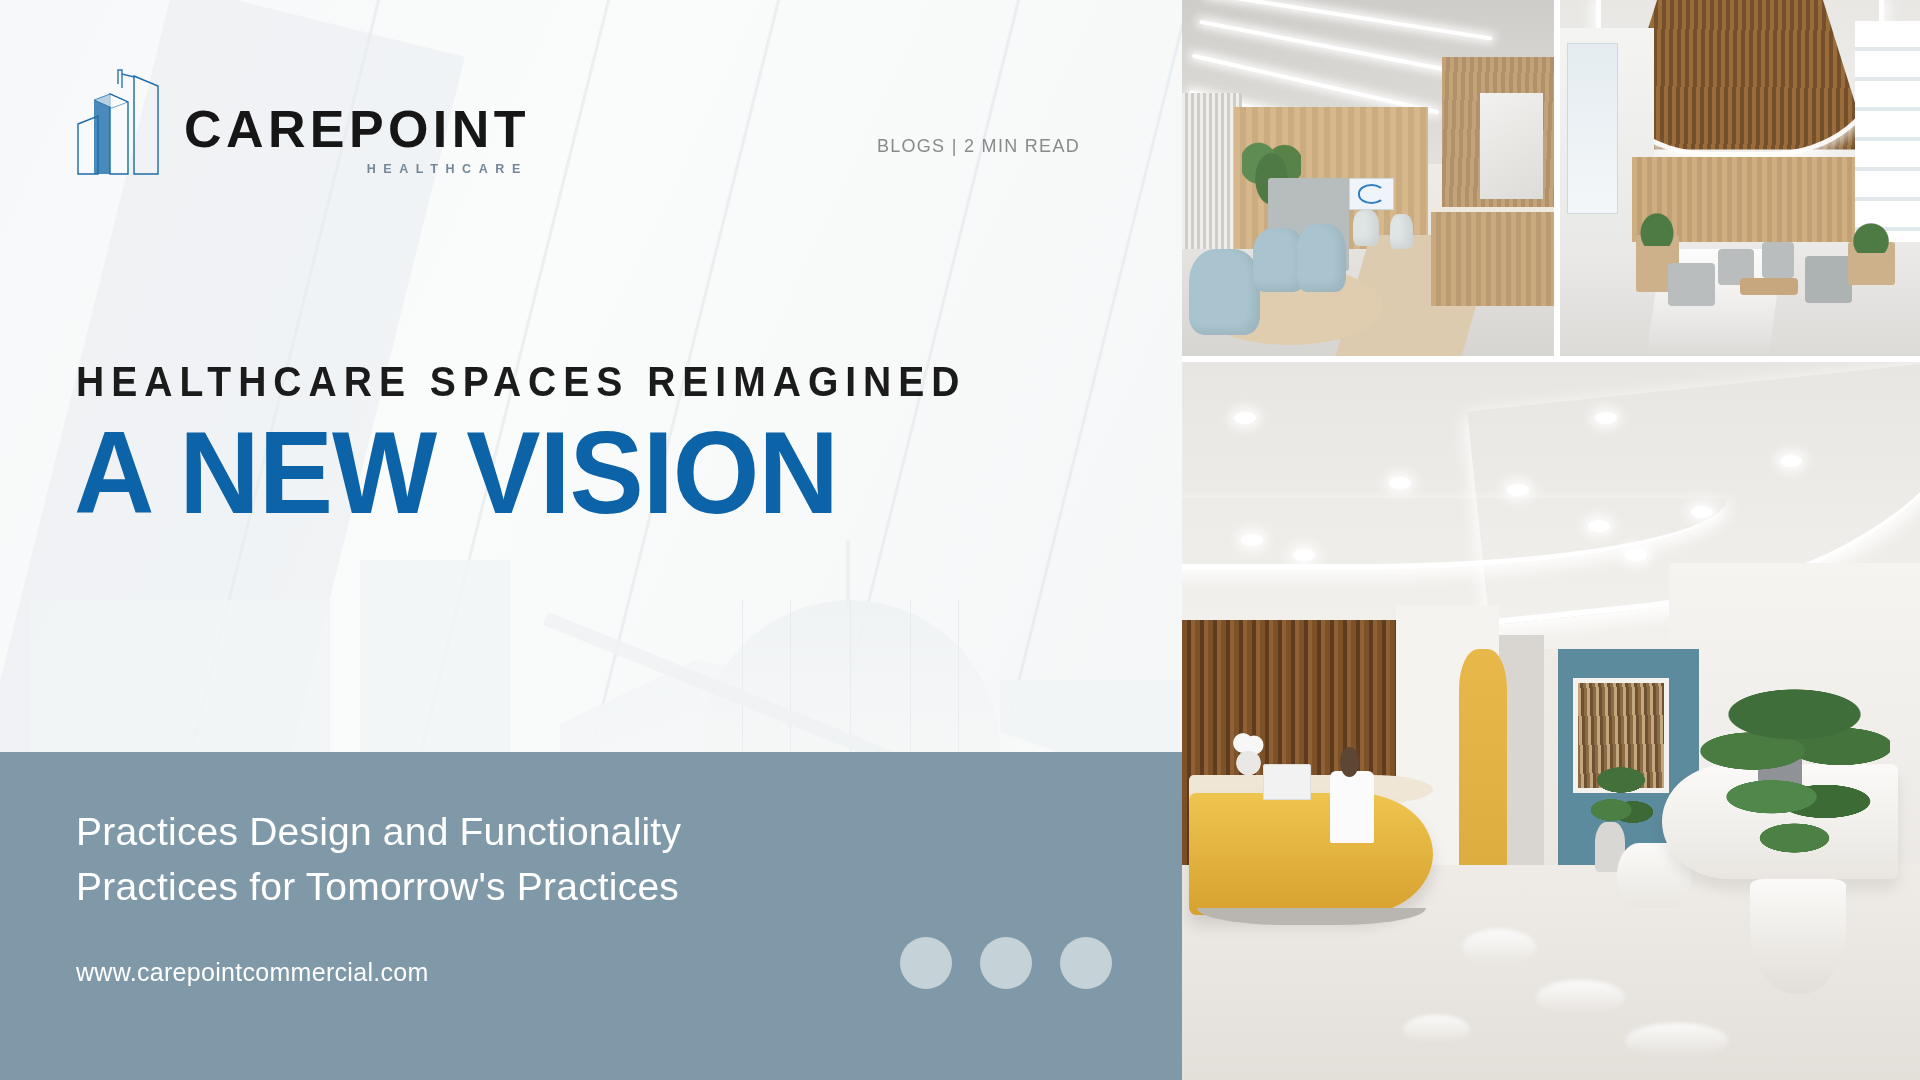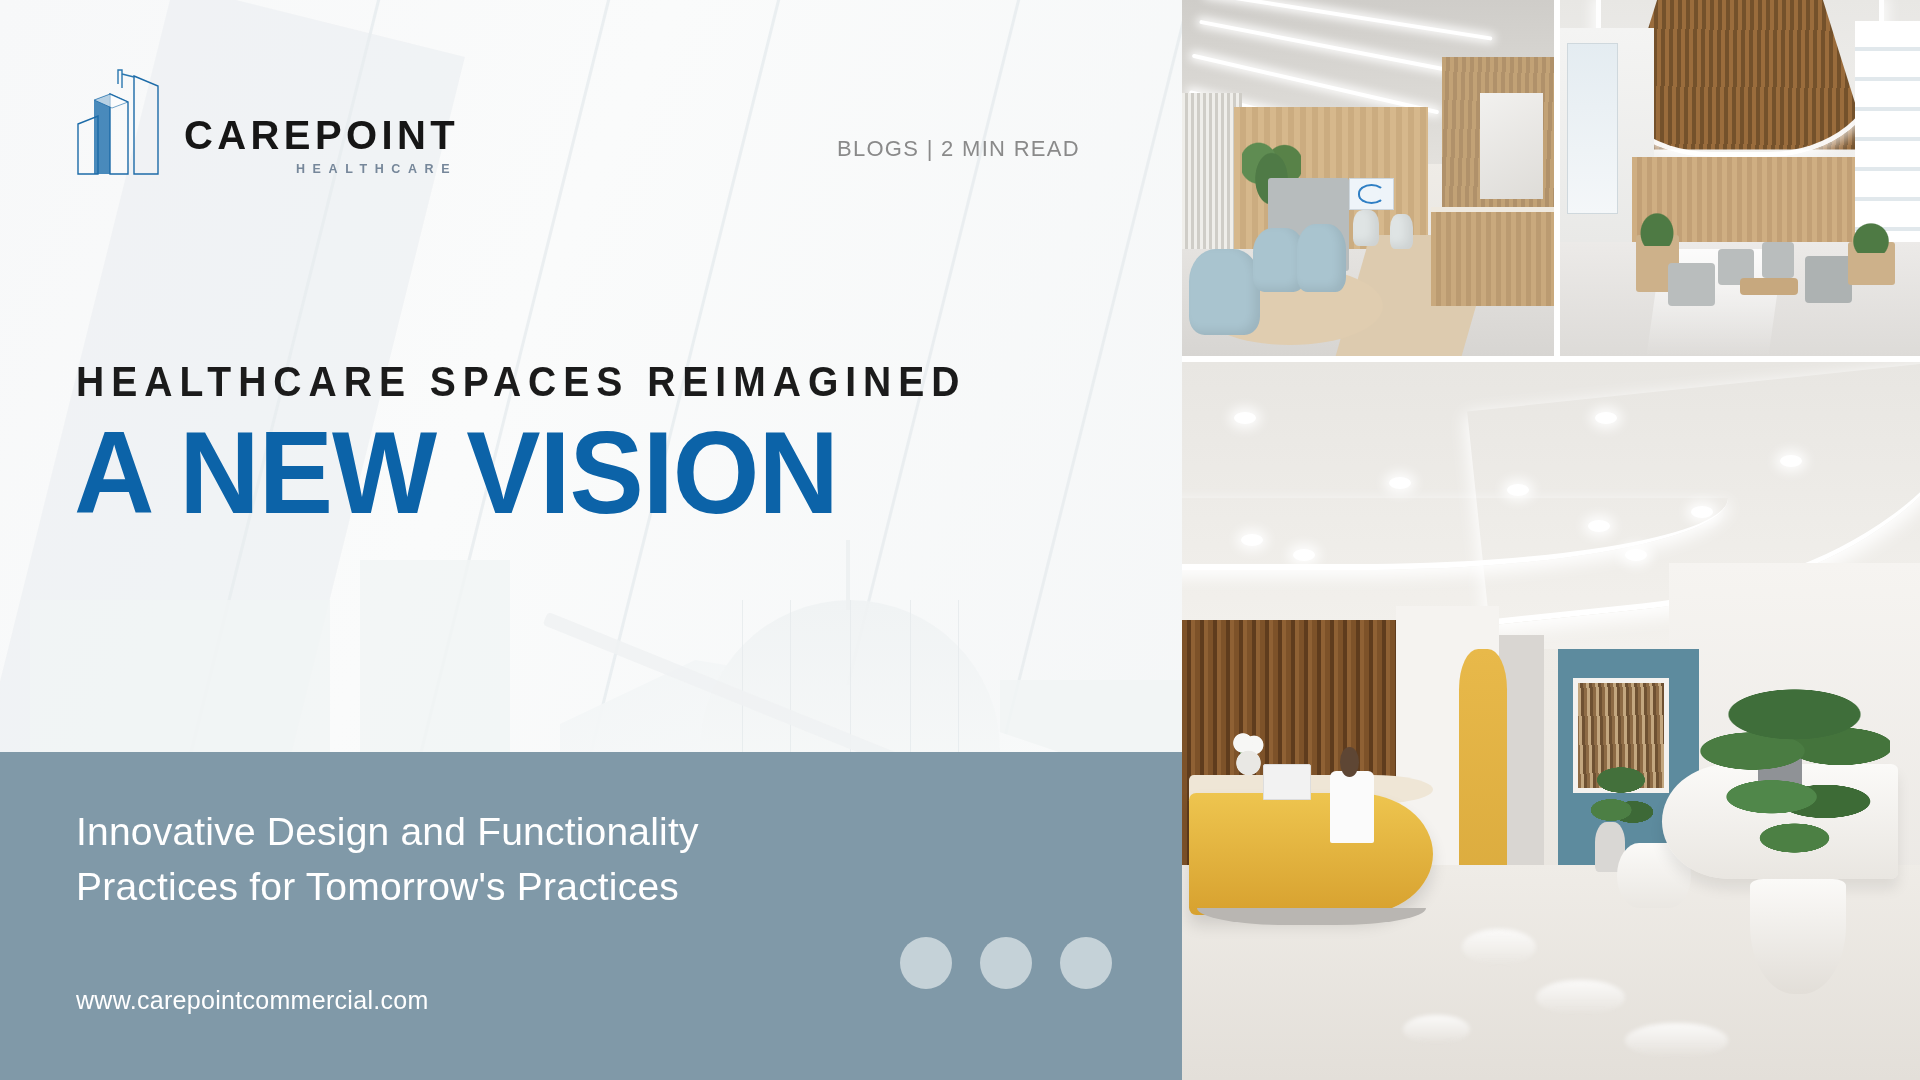--- a/index.html
+++ b/index.html
@@ -43,32 +43,32 @@
     position:absolute; left:530px; top:690px; width:420px; height:14px;
     background:#eff2f3; transform:rotate(22deg); border-radius:4px; opacity:.9;
   }
   .wm-block { position:absolute; background:#f1f4f5; opacity:.85; }
 
   
   .logo-wrap { position:absolute; left:72px; top:62px; display:flex; align-items:flex-end; }
   .logo-mark { width:98px; height:118px; position:relative; flex:0 0 auto; }
   .logo-text { margin-left:14px; padding-bottom:4px; }
   .logo-word {
-    font-size:40px; font-weight:700; letter-spacing:4.4px; color:#161616;
+    font-size:52px; font-weight:700; letter-spacing:4.4px; color:#161616;
     line-height:1; font-family:"Liberation Sans", sans-serif;
   }
   .logo-sub {
     margin-top:7px; font-size:12.5px; font-weight:600; letter-spacing:7.6px;
     color:#76879a; text-align:right; padding-right:2px;
   }
 
   
   .meta {
     position:absolute; right:102px; top:136px;
-    font-size:22px; letter-spacing:1.3px; color:#8a8a8a; font-weight:400;
+    font-size:18px; letter-spacing:1.3px; color:#8a8a8a; font-weight:400;
     white-space:nowrap;
   }
 
   
   .kicker {
     position:absolute; left:76px; top:358px;
     font-size:42px; font-weight:700; letter-spacing:7.5px; color:#1b1b1b;
     font-family:"Liberation Sans Narrow","Liberation Sans", sans-serif;
     transform:scaleX(.93); transform-origin:left center;
     white-space:nowrap;
@@ -85,21 +85,21 @@
     position:absolute; left:0; top:752px; width:1182px; height:328px;
     background:#8099a8;
   }
   .band-title {
     position:absolute; left:76px; top:52px;
     font-size:39px; color:#ffffff; font-weight:400; line-height:1.42;
     letter-spacing:.2px; white-space:nowrap;
   }
   .band-url {
     position:absolute; left:76px; top:206px;
-    font-size:25px; color:#ffffff; font-weight:400; letter-spacing:.3px;margin-top:28px;
+    font-size:25px; color:#ffffff; font-weight:400; letter-spacing:.3px;
   }
   .dots { position:absolute; left:900px; top:185px; display:flex; gap:28px; }
   .dot { width:52px; height:52px; border-radius:50%; background:#c5d2d8; }
 
   
   .grid { position:absolute; left:1182px; top:0; width:738px; height:1080px; background:#ffffff; }
   .ph { position:absolute; overflow:hidden; background:#e9e9e7; }
   .ph-top-left  { left:0px;   top:0px;  width:372px; height:356px; }
   .ph-top-right { left:378px; top:0px;  width:360px; height:356px; }
   .ph-big       { left:0px;   top:362px;width:738px; height:718px; }
@@ -300,21 +300,21 @@
       </div>
     </div>
 
     <div class="meta">BLOGS | 2 MIN READ</div>
 
     <div class="kicker">HEALTHCARE SPACES REIMAGINED</div>
     <div class="headline">A NEW VISION</div>
 
     <div class="band">
       <div class="band-title">
-        <div>Innovative Design and Functionality</div>
+        <div>Practices Design and Functionality</div>
         <div>Practices for Tomorrow's Practices</div>
       </div>
       <div class="band-url">www.carepointcommercial.com</div>
       <div class="dots">
         <span class="dot"></span>
         <span class="dot"></span>
         <span class="dot"></span>
       </div>
     </div>
   </div>

